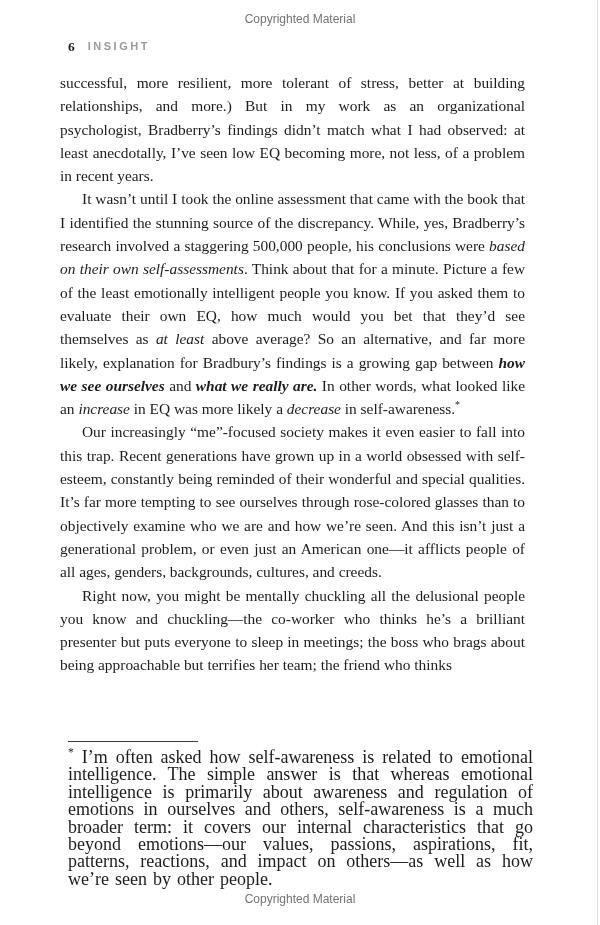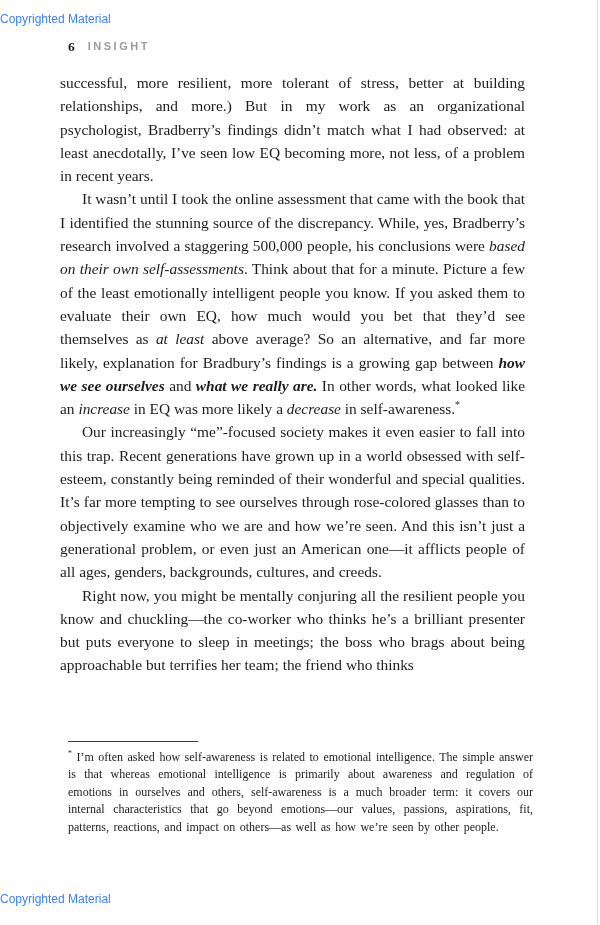--- a/index.html
+++ b/index.html
@@ -16,24 +16,24 @@
   .page-edge {
     position: absolute;
     top: 0; right: 2px;
     width: 1px; height: 100%;
     background: #dcdcdc;
   }
   .notice {
     position: absolute;
     left: 0;
     width: 100%;
-    text-align: left;
+    text-align: center;
     font-family: "Liberation Sans", sans-serif;
     font-size: 12px;
-    color: #3b82f6;
+    color: #737373;
   }
   .notice.top { top: 12px; }
   .notice.bottom { top: 892px; }
   .header {
     position: absolute;
     top: 37px;
     left: 68px;
   }
   .pagenum {
     font-family: "Liberation Serif", serif;
@@ -76,21 +76,21 @@
     width: 465px;
     background: #ffffff;
   }
   .footnote-rule {
     width: 130px;
     border-top: 1px solid #3a3a3a;
     margin-bottom: 7px;
   }
   .footnote-body {
     text-align: justify;
-    font-size: 12px;
+    font-size: 18px;
     line-height: 17.4px;
     word-spacing: 1.5px;
     color: #1c1c1c;
     hyphens: auto;
   }
   .footnote-body .para { text-indent: 0; }
 </style>
 </head>
 <body>
 
@@ -100,21 +100,21 @@
   <div class="notice top">Copyrighted Material</div>
 
   <div class="header">
     <span class="pagenum">6</span><span class="booktitle">INSIGHT</span>
   </div>
 
   <div class="body-text">
       <p class="para"><span>successful, more resilient, more tolerant of stress, better at building relationships, and more.) But in my work as an organizational psychologist, Bradberry’s findings didn’t match what I had observed: at least anecdotally, I’ve seen low EQ becoming more, not less, of a problem in recent years.</span></p>
       <p class="para indent"><span>It wasn’t until I took the online assessment that came with the book that I identified the stunning source of the discrepancy. While, yes, Bradberry’s research involved a staggering 500,000 people, his conclusions were </span><span class="i">based on their own self-assessments</span><span>. Think about that for a minute. Picture a few of the least emotionally intelligent people you know. If you asked them to evaluate their own EQ, how much would you bet that they’d see themselves as </span><span class="i">at least</span><span> above average? So an alternative, and far more likely, explanation for Bradbury’s findings is a </span><span class="b">growing gap between </span><span class="bi">how we see ourselves</span><span class="b"> and </span><span class="bi">what we really are.</span><span> In other words, what looked like an </span><span class="i">increase</span><span> in EQ was more likely a </span><span class="i">decrease</span><span> in self-awareness.</span><span class="sup">*</span></p>
       <p class="para indent"><span>Our increasingly “me”-focused society makes it even easier to fall into this trap. Recent generations have grown up in a world obsessed with self-esteem, constantly being reminded of their wonderful and special qualities. It’s far more tempting to see ourselves through rose-colored glasses than to objectively examine who we are and how we’re seen. And this isn’t just a generational problem, or even just an American one—it afflicts people of all ages, genders, backgrounds, cultures, and creeds.</span></p>
-      <p class="para indent"><span>Right now, you might be mentally conjuring all the resilient people you know and chuckling—the co-worker who thinks he’s a brilliant presenter but puts everyone to sleep in meetings; the boss who brags about being approachable but terrifies her team; the friend who thinks</span></p>
+      <p class="para indent"><span>Right now, you might be mentally chuckling all the delusional people you know and chuckling—the co-worker who thinks he’s a brilliant presenter but puts everyone to sleep in meetings; the boss who brags about being approachable but terrifies her team; the friend who thinks</span></p>
     </div>
 
   <div class="footnote">
     <div class="footnote-rule"></div>
     <div class="footnote-body">
         <p class="para"><span class="sup">*</span><span> I’m often asked how self-awareness is related to emotional intelligence. The simple answer is that whereas emotional intelligence is primarily about awareness and regulation of emotions in ourselves and others, self-awareness is a much broader term: it covers our internal characteristics that go beyond emotions—our values, passions, aspirations, fit, patterns, reactions, and impact on others—as well as how we’re seen by other people.</span></p>
       </div>
   </div>
 
   <div class="notice bottom">Copyrighted Material</div>

